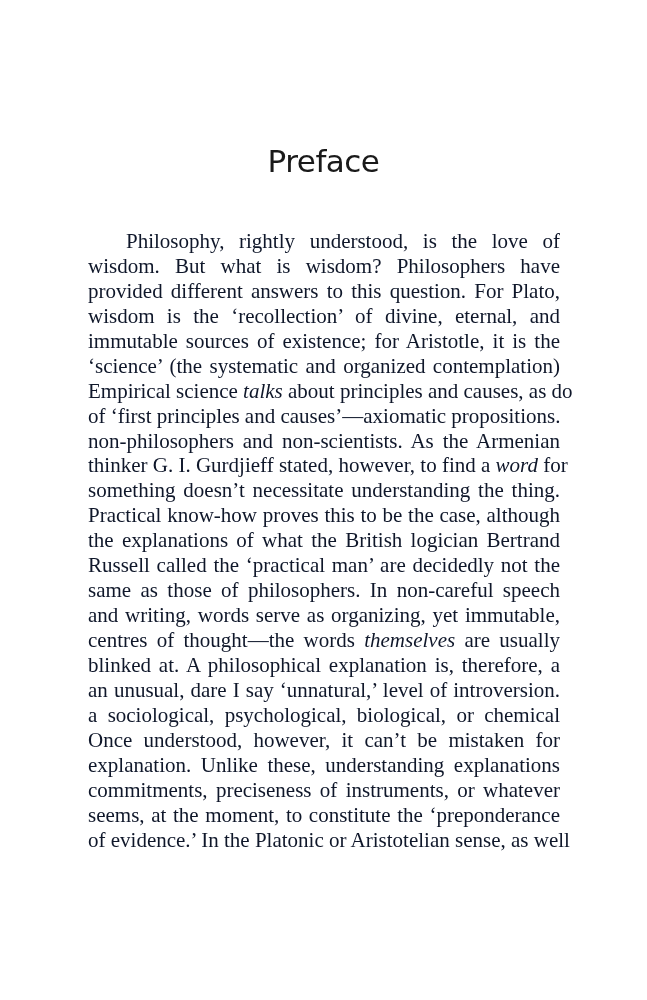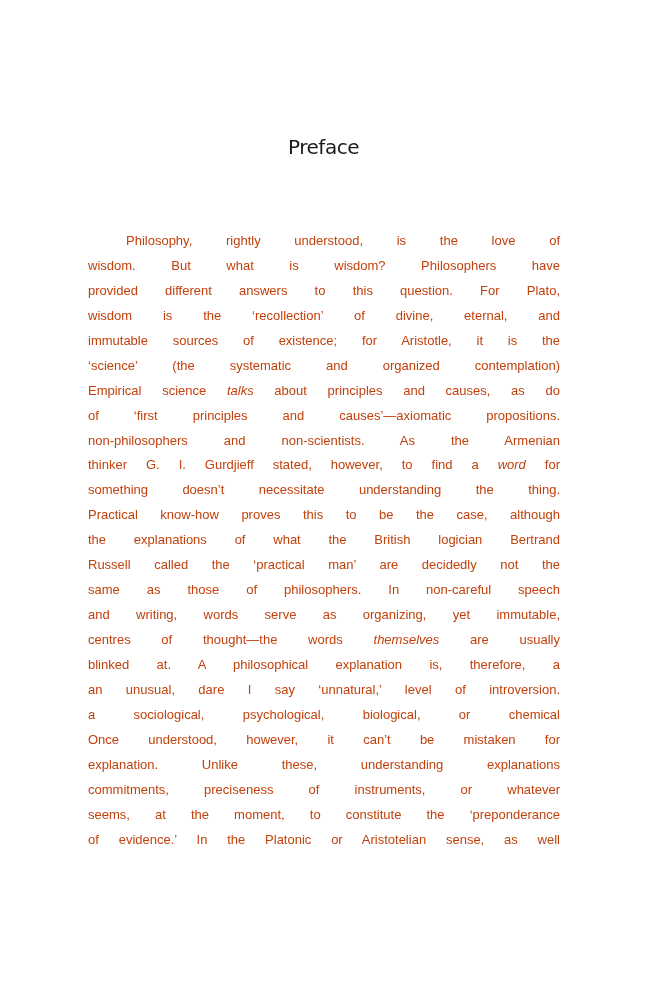--- a/index.html
+++ b/index.html
@@ -1,27 +1,27 @@
 <!DOCTYPE html>
 <html><head>
   <meta charset="utf-8">
   <style>
     html, body { margin: 0; padding: 0; background: #ffffff; }
     body { width: 647px; height: 1000px; position: relative; overflow: hidden; }
     .title {
       position: absolute; left: 0; width: 647px; top: 122px;
       text-align: center;
       font-family: "DejaVu Sans", sans-serif;
-      font-size: 20px; color: #1a1a1a; letter-spacing: -0.5px;
+      font-size: 31px; color: #1a1a1a; letter-spacing: -0.5px;
       font-weight: normal;
     }
     .body-text {
       position: absolute; left: 88px; top: 229px; width: 472px;
-      font-family: Liberation Sans, sans-serif;
-      font-size: 13px; color: #c2410c;
+      font-family: Liberation Serif, serif;
+      font-size: 21px; color: #0f172a;
     }
     .line {
       height: 24.95px; line-height: 24.95px;
       text-align: justify; text-align-last: justify;
       white-space: nowrap; overflow: visible;
     }
     .line.first { text-indent: 38px; }
     em { font-style: italic; }
   </style>
 </head>

